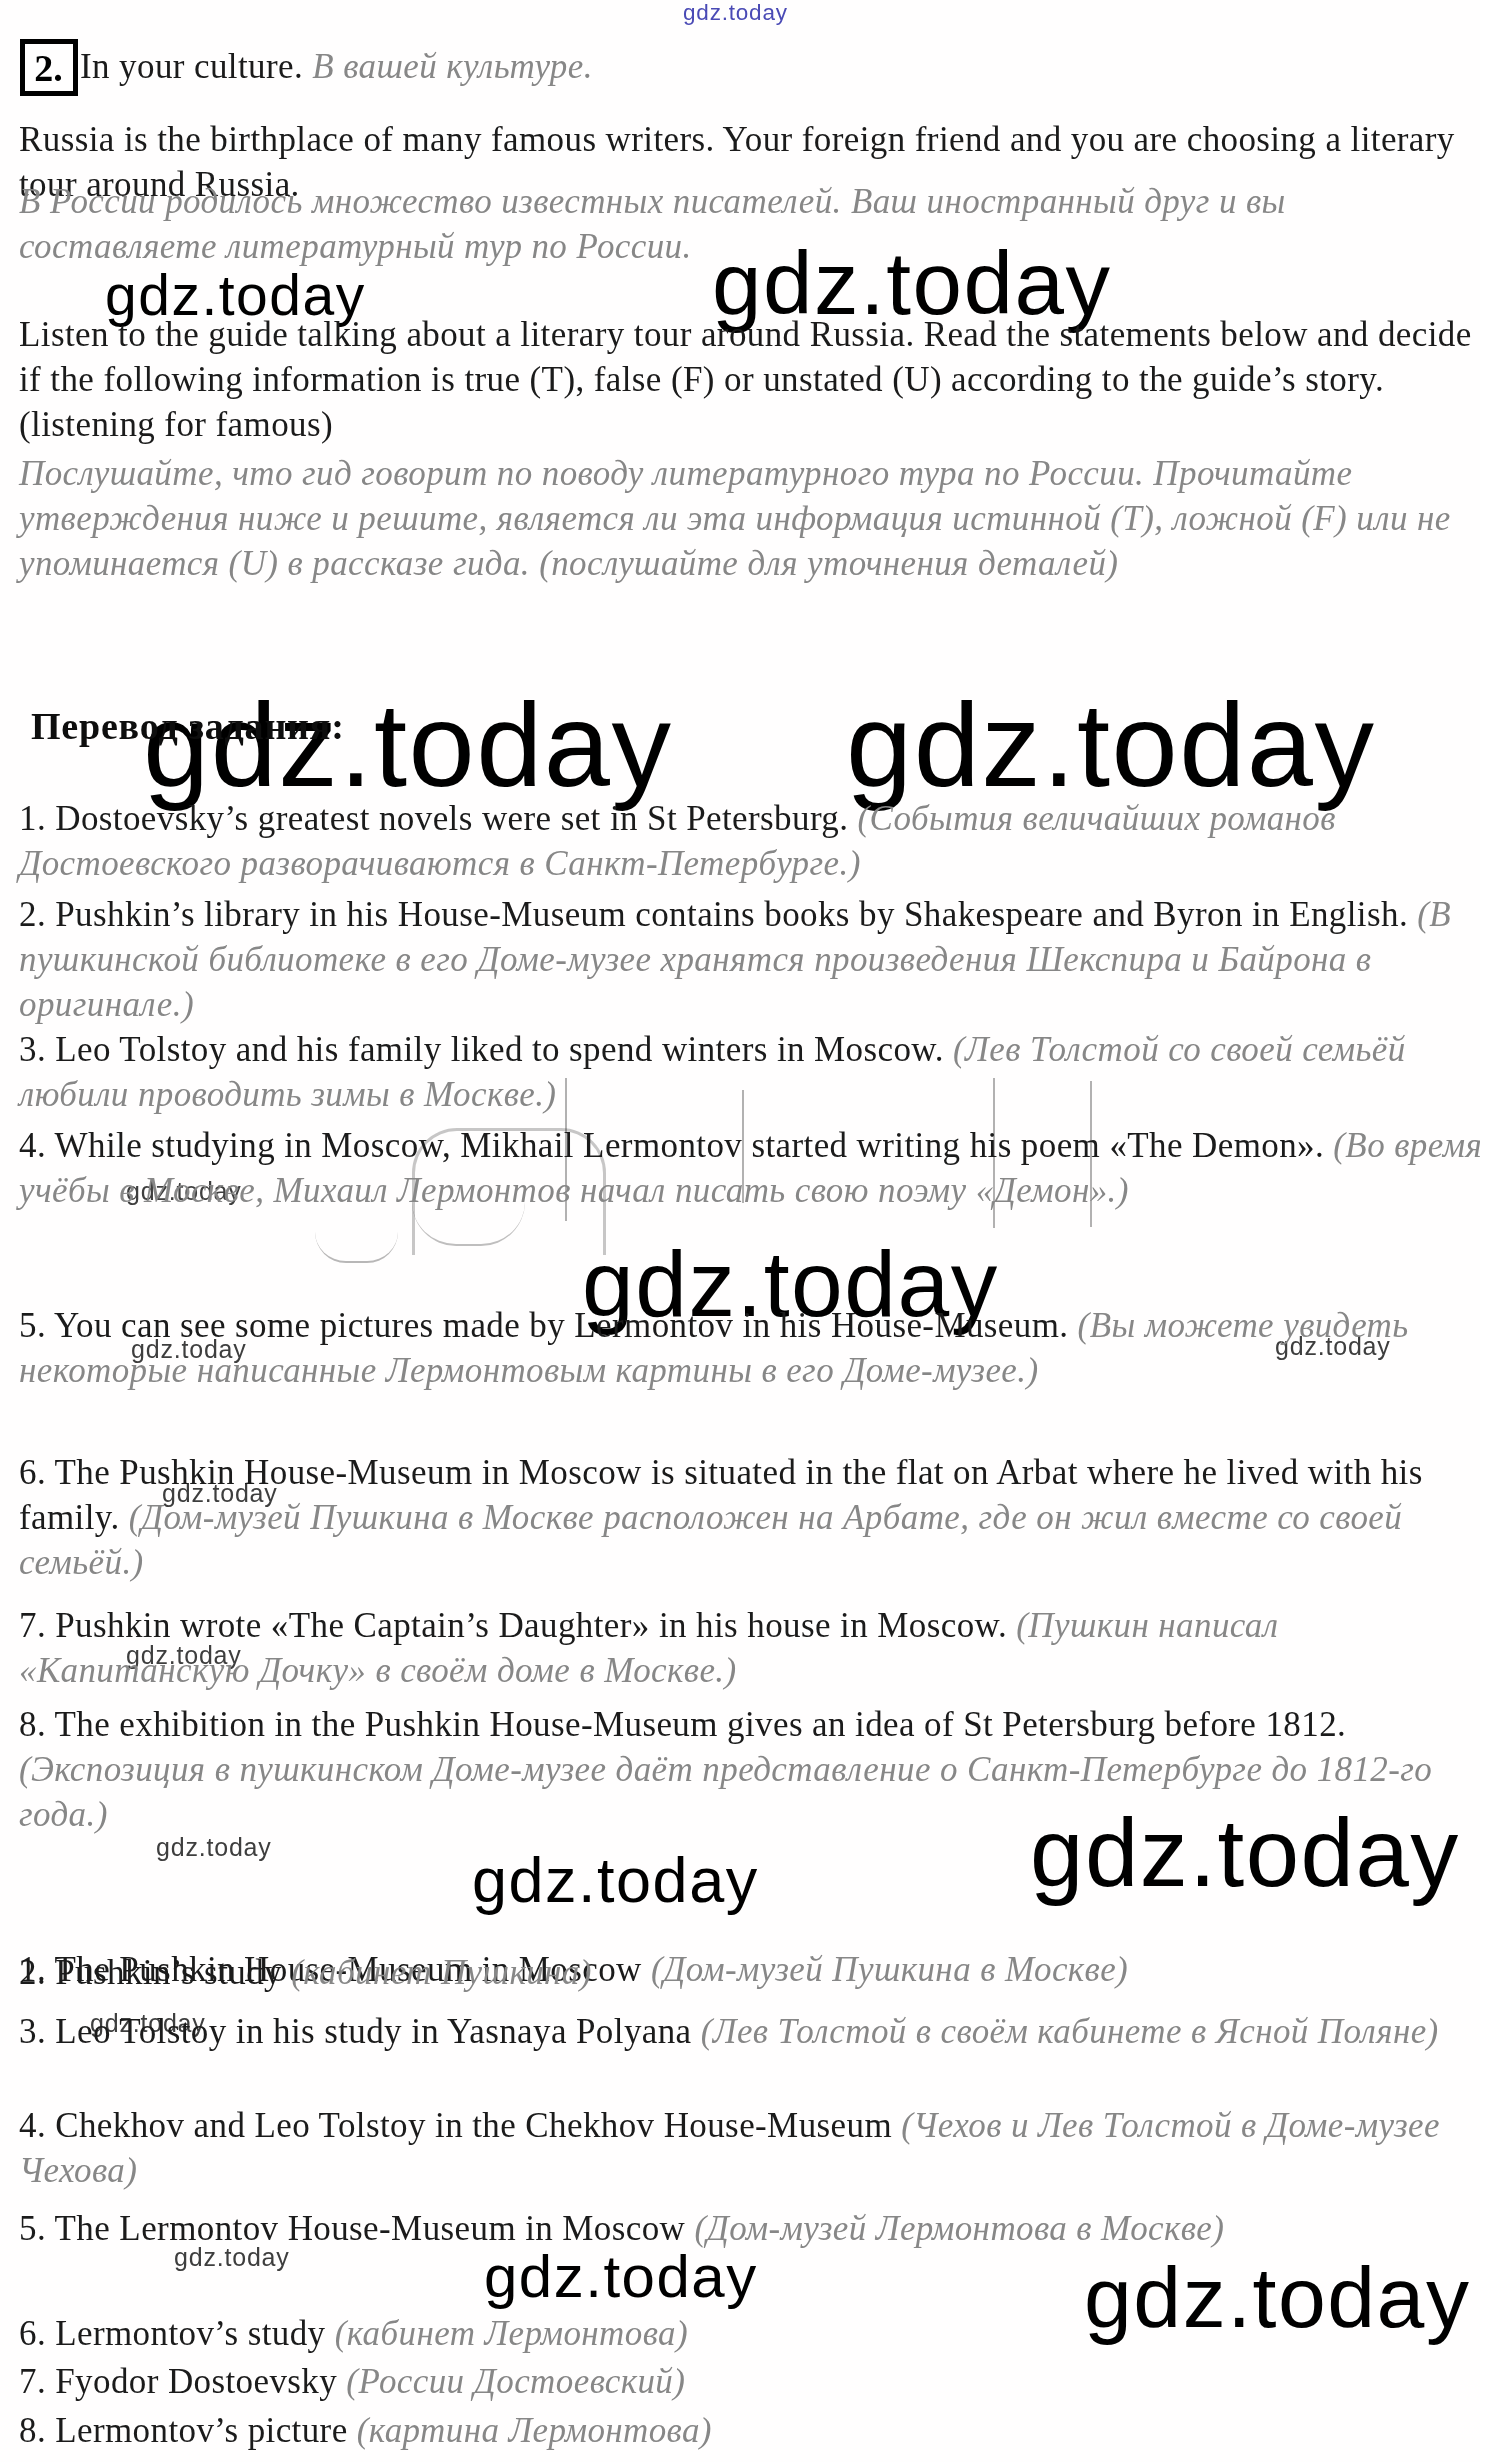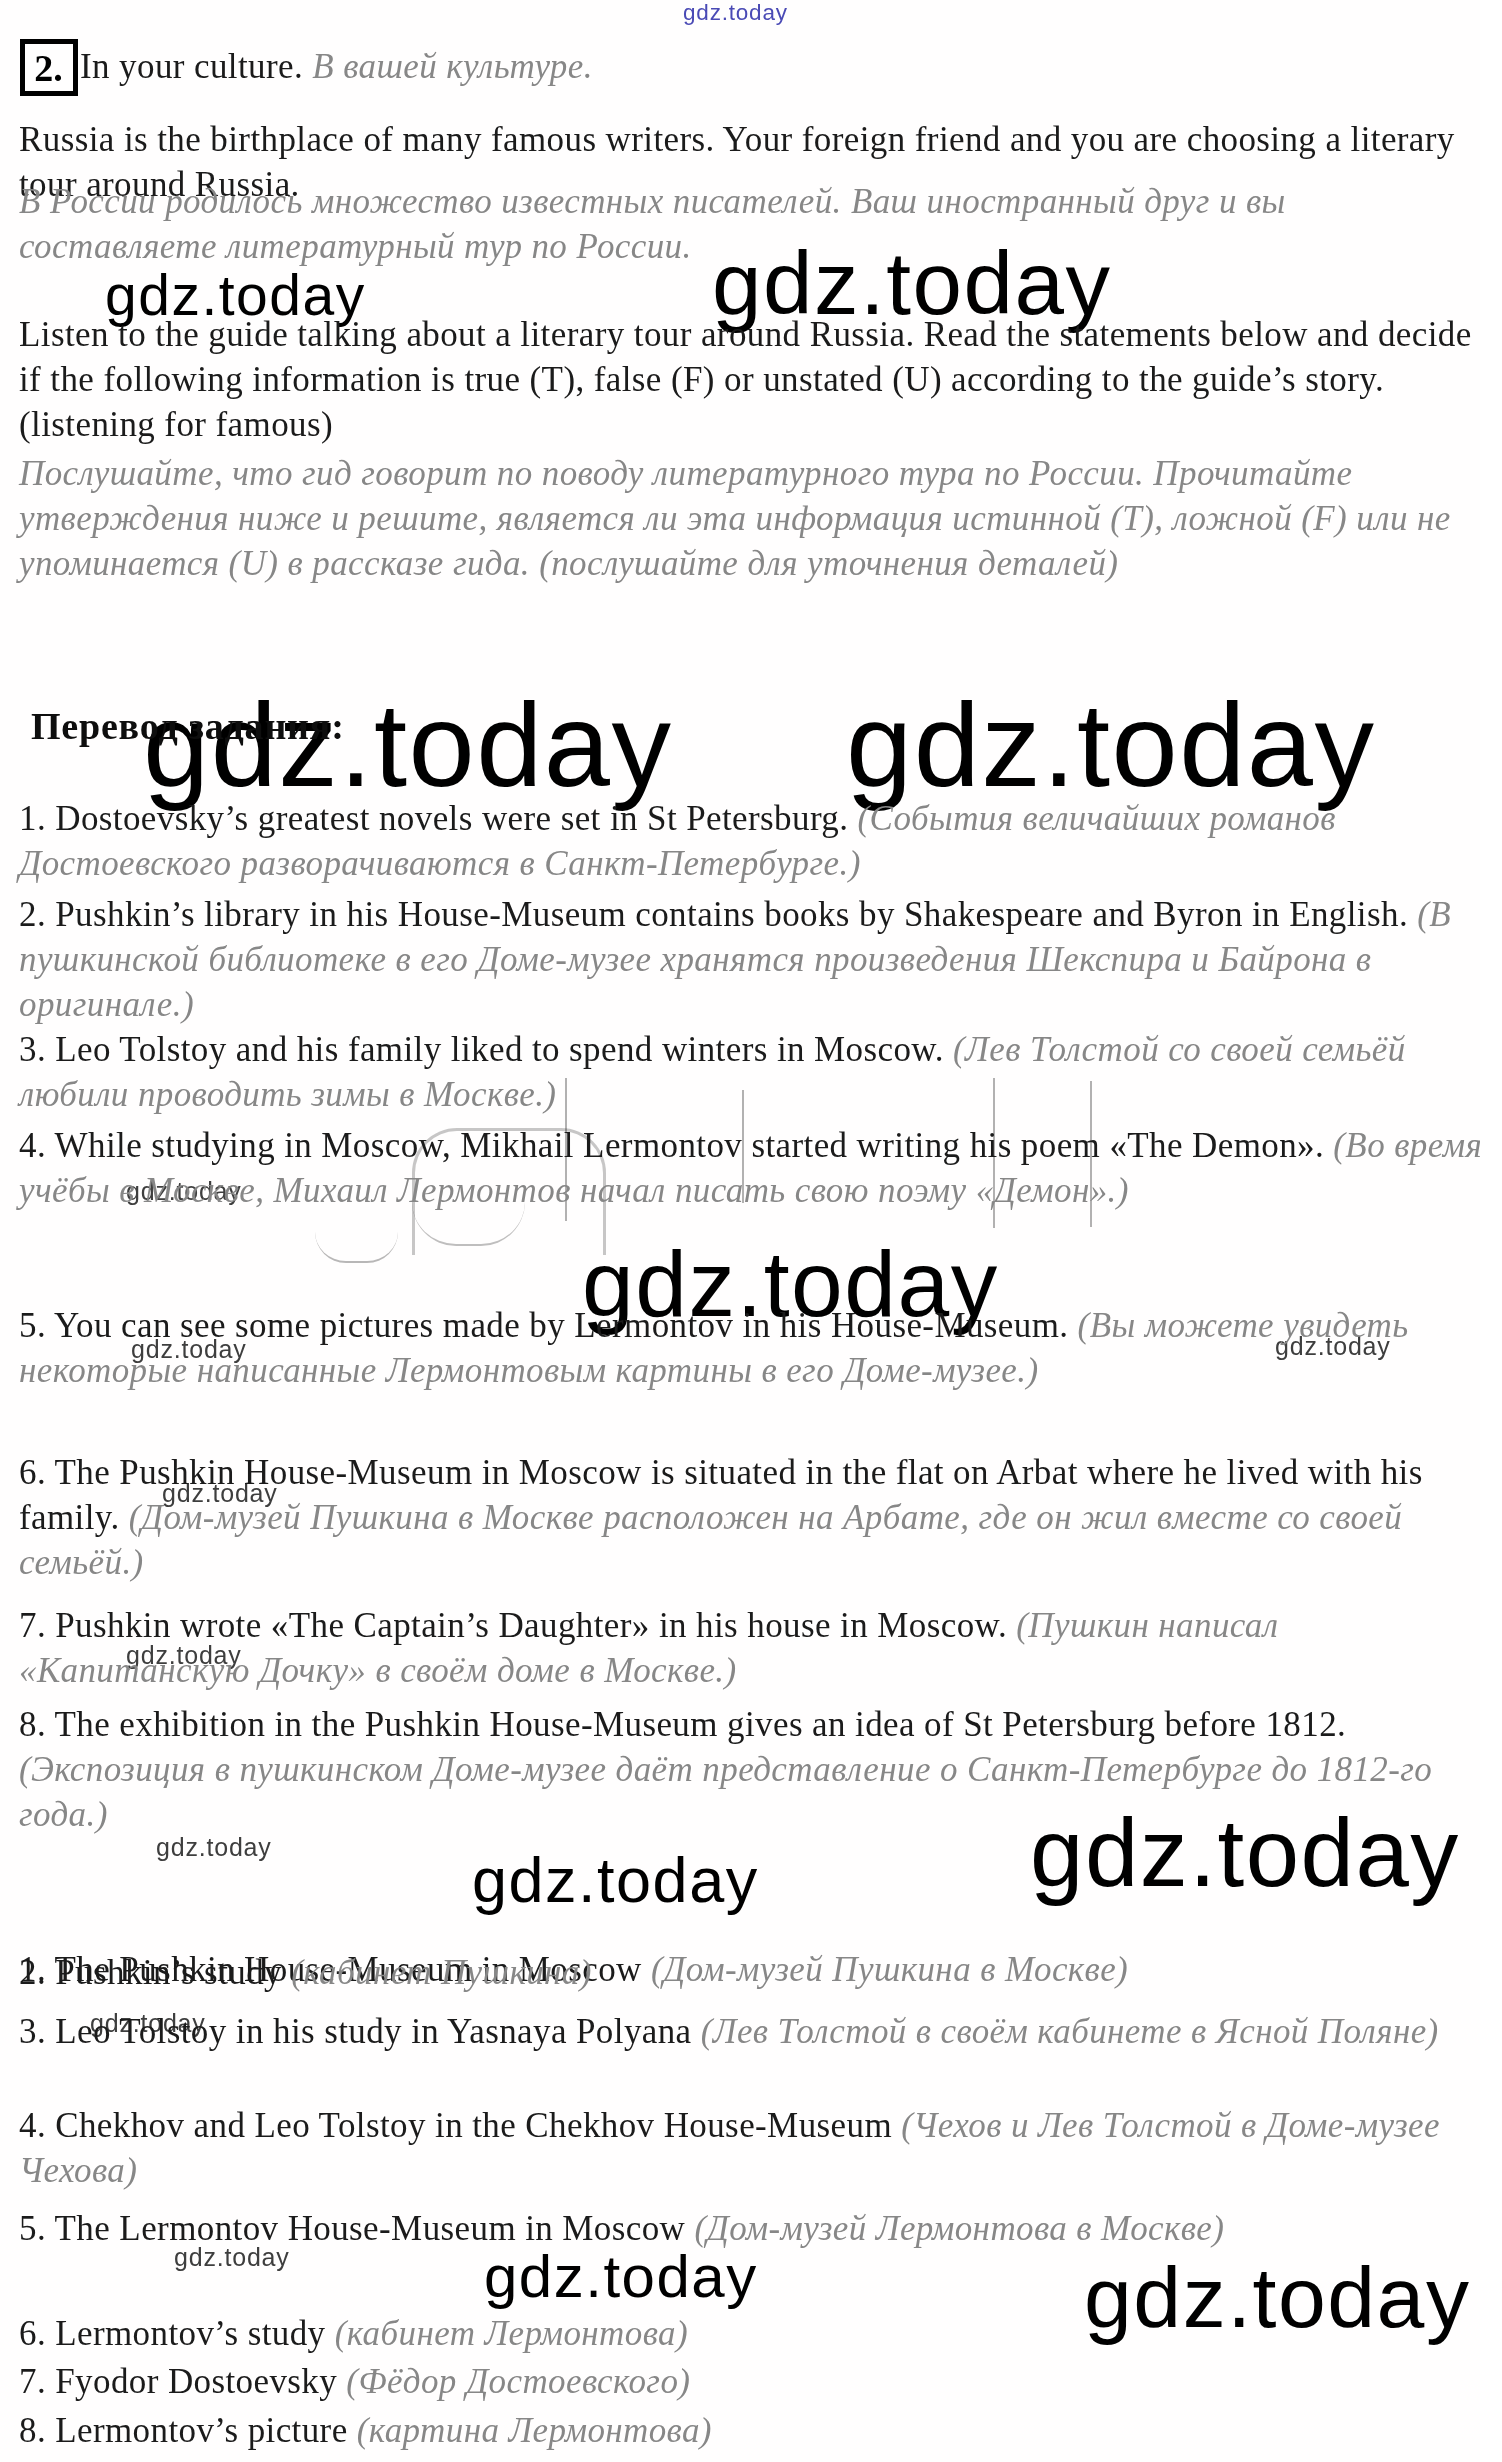--- a/index.html
+++ b/index.html
@@ -206,21 +206,21 @@
     <span class="ru">(Дом-музей Лермонтова в Москве)</span>
   </p>
   <p class="block" style="top:2311px;">
     <span class="num">6.</span>
     <span class="en">Lermontov’s study</span>
     <span class="ru">(кабинет Лермонтова)</span>
   </p>
   <p class="block" style="top:2359px;">
     <span class="num">7.</span>
     <span class="en">Fyodor Dostoevsky</span>
-    <span class="ru">(Фёдор Достоевского)</span>
+    <span class="ru">(России Достоевский)</span>
   </p>
   <p class="block" style="top:2408px;">
     <span class="num">8.</span>
     <span class="en">Lermontov’s picture</span>
     <span class="ru">(картина Лермонтова)</span>
   </p>
 
 </div>
 
 

